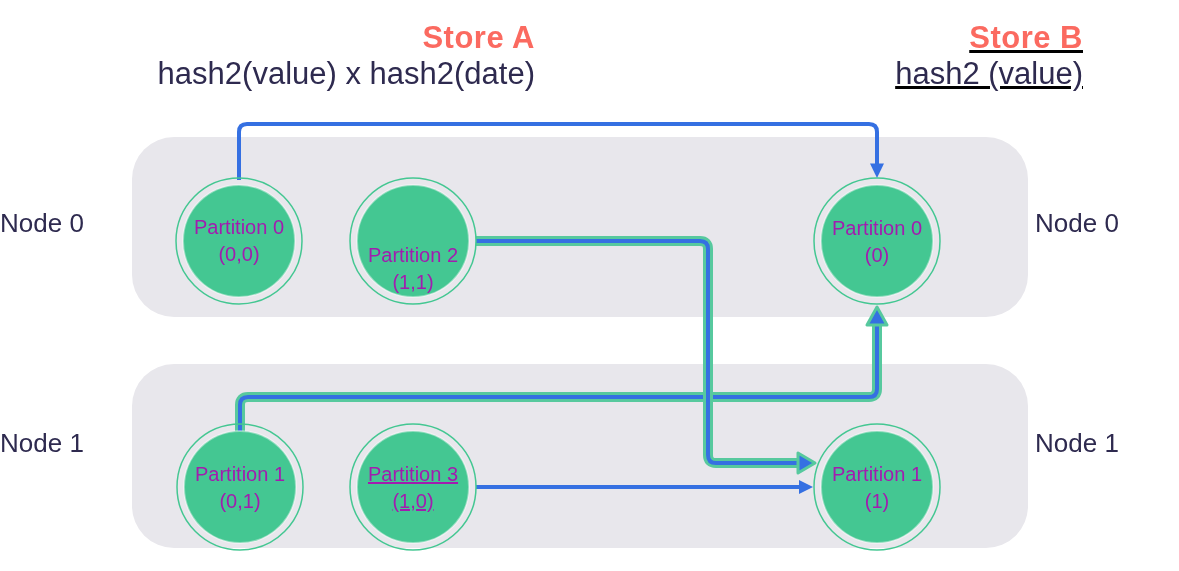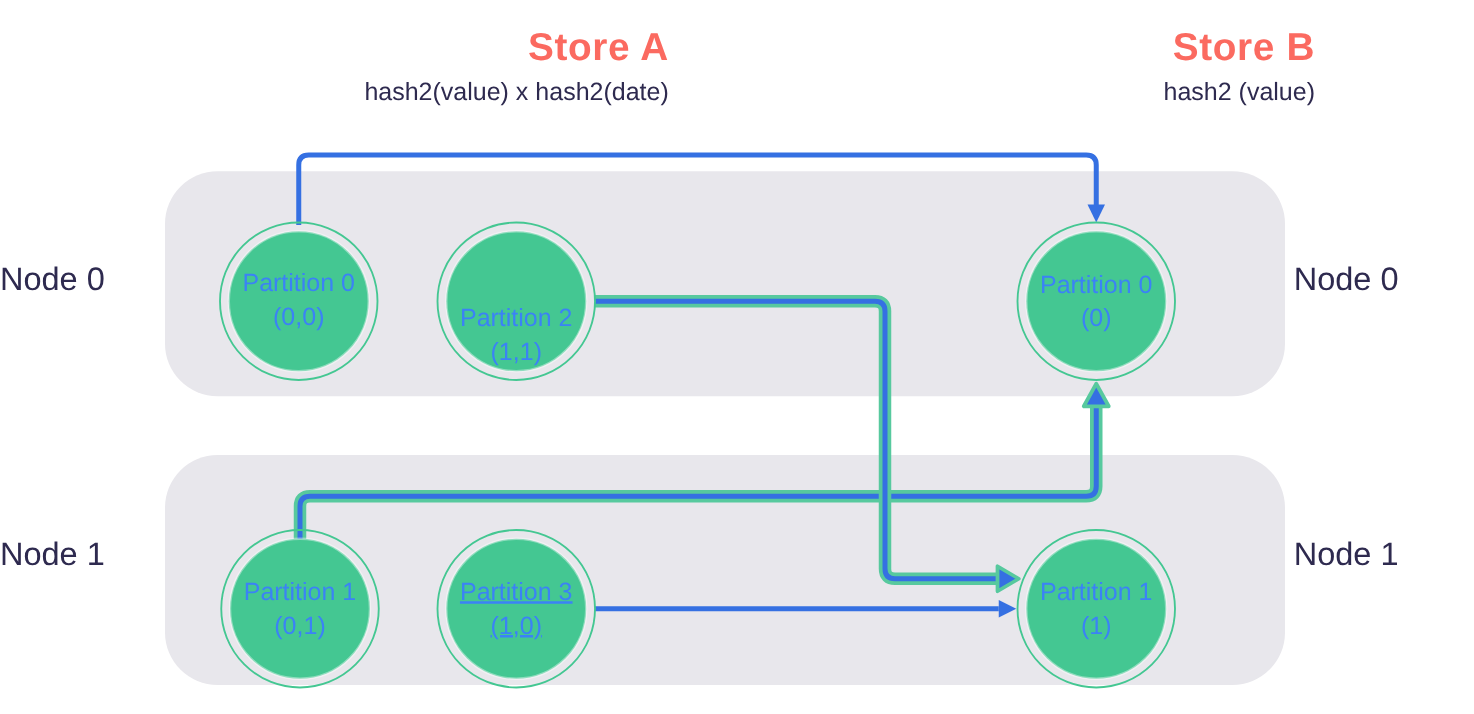--- a/index.html
+++ b/index.html
@@ -3,40 +3,40 @@
 <meta charset="utf-8">
 <style>
   html,body{margin:0;padding:0;background:#ffffff;}
   .canvas{
     position:relative;width:1179px;height:571px;background:#ffffff;overflow:hidden;
     font-family:"Liberation Sans","DejaVu Sans",sans-serif;
   }
   
   .store-header{position:absolute;width:420px;text-align:right;z-index:4;}
   .store-header.a{left:115px;top:20px;}
-  .store-header.b{left:632px;top:20px;}
+  .store-header.b{left:663px;top:20px;text-decoration:underline;}
   .store-title{font-size:31px;font-weight:800;color:#FB6A60;letter-spacing:.5px;line-height:36px;}
-  .store-sub{font-size:20px;font-weight:400;color:#2E2A4F;line-height:32px;margin-top:2px;}
+  .store-sub{font-size:31px;font-weight:400;color:#2E2A4F;line-height:32px;margin-top:2px;}
   
   .node-box{position:absolute;left:132px;width:896px;background:#E8E7EC;border-radius:42px;z-index:1;}
   .node-box.row0{top:137px;height:180px;}
   .node-box.row1{top:364px;height:184px;}
   
   .node-label{position:absolute;width:130px;text-align:left;font-size:26px;color:#2E2A4F;z-index:4;line-height:32px;}
   .nl-left{left:0px;}
   .nl-right{left:1035px;}
   .nl-row0{top:207px;}
   .nl-row1{top:427px;}
   
   .diagram-svg{position:absolute;left:0;top:0;z-index:2;}
   
   .p-label{
     position:absolute;width:150px;height:60px;z-index:3;
     display:flex;flex-direction:column;justify-content:center;
-    color:#3b82f6;font-size:20px;line-height:27px;text-align:center;pointer-events:none;
+    color:#a21caf;font-size:20px;line-height:27px;text-align:center;pointer-events:none;
   }
   .pl-a0{left:164px;top:211px;}
   .pl-a2{left:338px;top:211px;margin-top:28px;}
   .pl-b0{left:802px;top:212px;}
   .pl-a1{left:165px;top:458px;}
   .pl-a3{left:338px;top:458px;text-decoration:underline;}
   .pl-b1{left:802px;top:458px;}
 </style>
 </head>
 <body>

